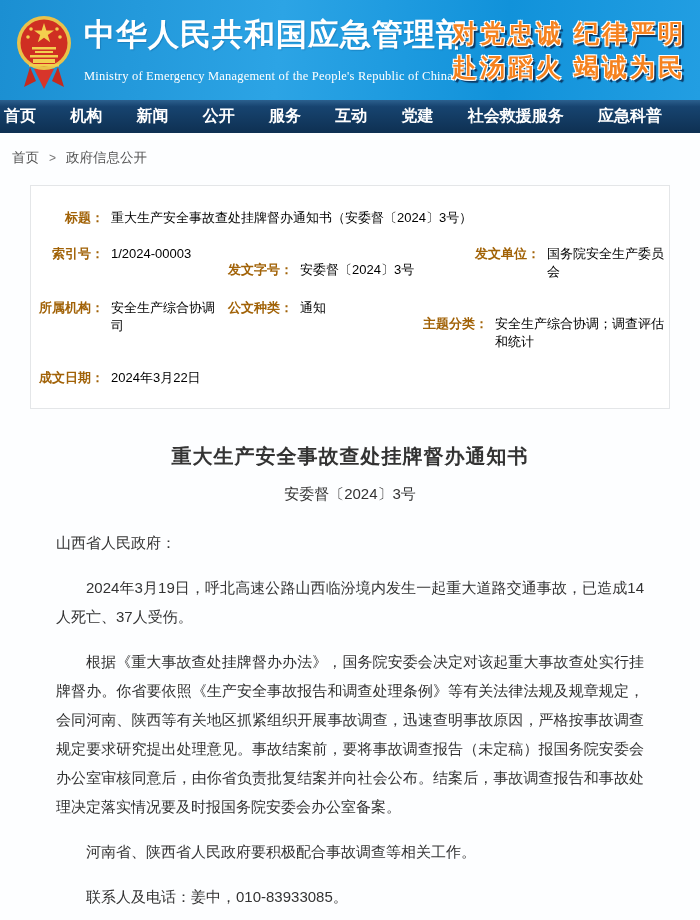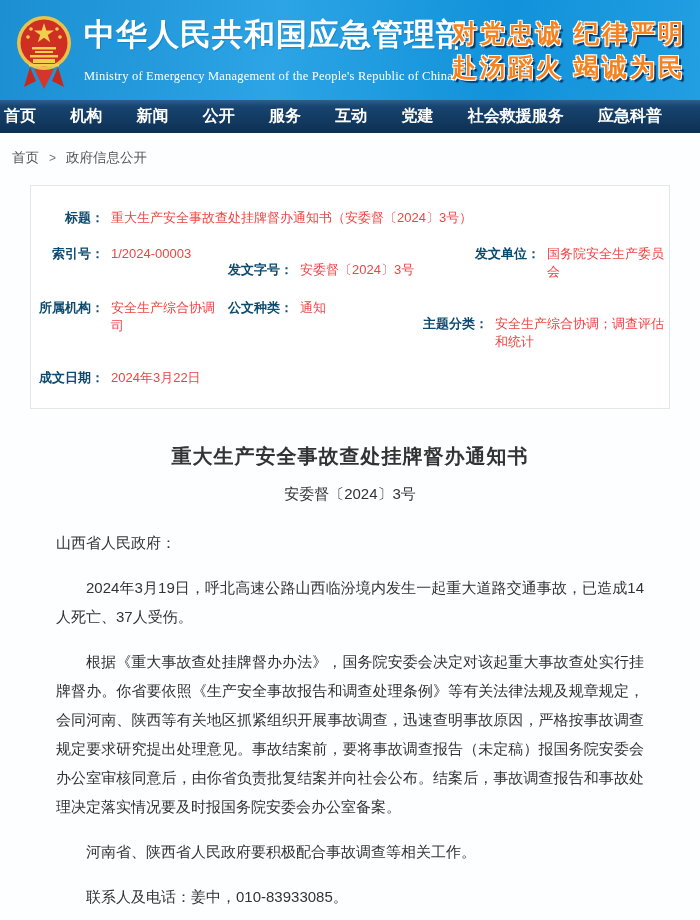--- a/index.html
+++ b/index.html
@@ -92,29 +92,29 @@
     background: #ffffff;
     border: 1px solid #e4e6e8;
     padding: 14px 0 12px 0;
   }
   .meta-row { display: flex; align-items: flex-start; padding: 9px 0; }
   .meta-field { display: flex; align-items: flex-start; }
   .meta-label {
     display: inline-block;
     width: 73px;
     text-align: right;
-    color: #0c4a6e;
+    color: #a16207;
     font-weight: 700;
     font-size: 13px;
     flex: 0 0 auto;
     line-height: 18px;
   }
   .meta-value {
     font-size: 13px;
-    color: #ef4444;
+    color: #000000;
     padding-left: 7px;
     line-height: 18px;
   }
   .col-1 { width: 196px; flex: 0 0 auto; }
   .col-2 { width: 247px; flex: 0 0 auto; margin-top: 16px; }
   .col-2 .meta-label { width: 66px; }
   .col-3 { flex: 1 1 auto; }
   .col-3 .meta-label { width: 66px; }
 
   

